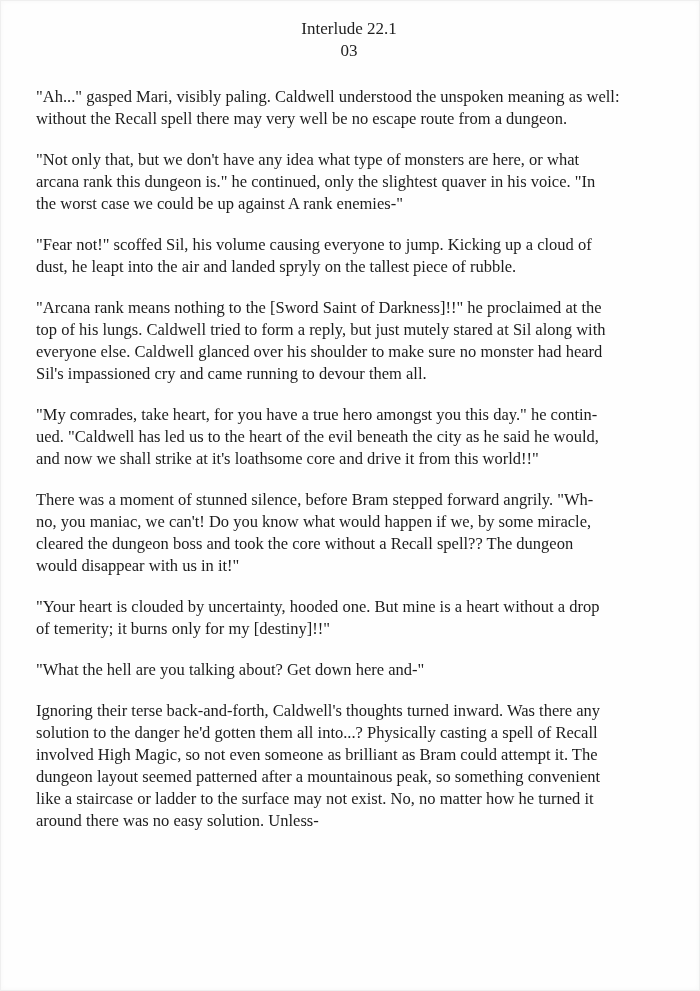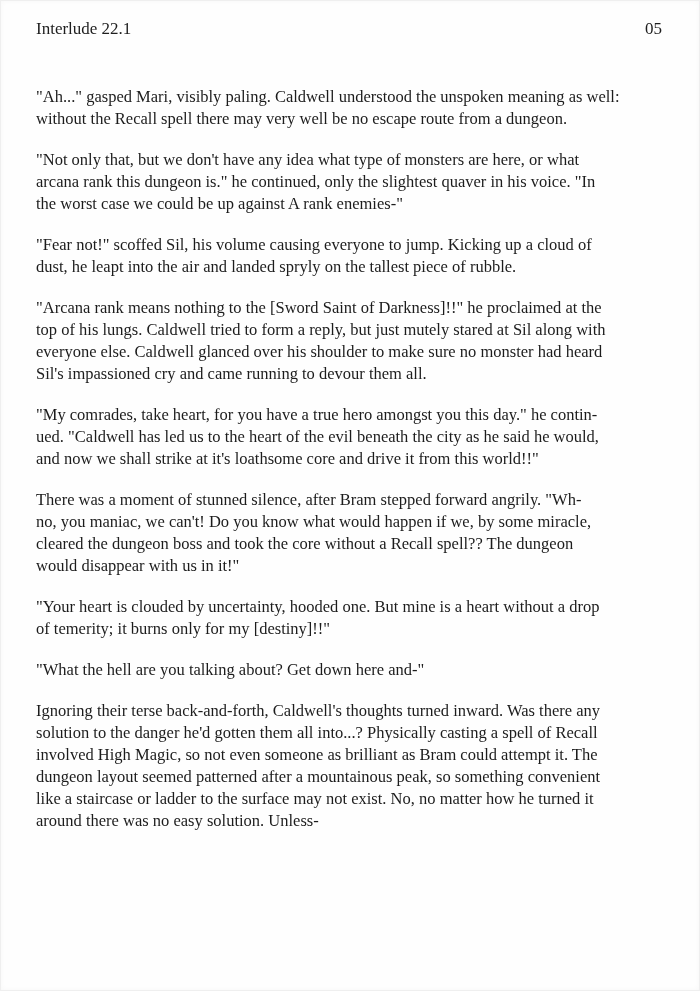--- a/index.html
+++ b/index.html
@@ -22,20 +22,21 @@
     position: absolute;
     top: 18px;
     left: 36px;
     right: 38px;
     display: flex;
     justify-content: space-between;
     align-items: center;
     font-size: 17px;
     line-height: 22px;
     color: #1e1e1e;
+    flex-direction: column;
   }
   .page-body {
     position: absolute;
     top: 86px;
     left: 36px;
     right: 36px;
   }
   .page-body p {
     margin: 0 0 19px 0;
     font-size: 16.5px;
@@ -44,38 +45,38 @@
     color: #1c1c1c;
     text-align: left;
   }
 </style>
 </head>
 <body>
 
 <div class="page">
   <div class="page-header">
     <span>Interlude 22.1</span>
-    <span>05</span>
+    <span>03</span>
   </div>
   <div class="page-body">
     <p>"Ah..." gasped Mari, visibly paling. Caldwell understood the unspoken meaning as well:
 without the Recall spell there may very well be no escape route from a dungeon.</p>
     <p>"Not only that, but we don't have any idea what type of monsters are here, or what
 arcana rank this dungeon is." he continued, only the slightest quaver in his voice. "In
 the worst case we could be up against A rank enemies-"</p>
     <p>"Fear not!" scoffed Sil, his volume causing everyone to jump. Kicking up a cloud of
 dust, he leapt into the air and landed spryly on the tallest piece of rubble.</p>
     <p>"Arcana rank means nothing to the [Sword Saint of Darkness]!!" he proclaimed at the
 top of his lungs. Caldwell tried to form a reply, but just mutely stared at Sil along with
 everyone else. Caldwell glanced over his shoulder to make sure no monster had heard
 Sil's impassioned cry and came running to devour them all.</p>
     <p>"My comrades, take heart, for you have a true hero amongst you this day." he contin-
 ued. "Caldwell has led us to the heart of the evil beneath the city as he said he would,
 and now we shall strike at it's loathsome core and drive it from this world!!"</p>
-    <p>There was a moment of stunned silence, after Bram stepped forward angrily. "Wh-
+    <p>There was a moment of stunned silence, before Bram stepped forward angrily. "Wh-
 no, you maniac, we can't! Do you know what would happen if we, by some miracle,
 cleared the dungeon boss and took the core without a Recall spell?? The dungeon
 would disappear with us in it!"</p>
     <p>"Your heart is clouded by uncertainty, hooded one. But mine is a heart without a drop
 of temerity; it burns only for my [destiny]!!"</p>
     <p>"What the hell are you talking about? Get down here and-"</p>
     <p>Ignoring their terse back-and-forth, Caldwell's thoughts turned inward. Was there any
 solution to the danger he'd gotten them all into...? Physically casting a spell of Recall
 involved High Magic, so not even someone as brilliant as Bram could attempt it. The
 dungeon layout seemed patterned after a mountainous peak, so something convenient

